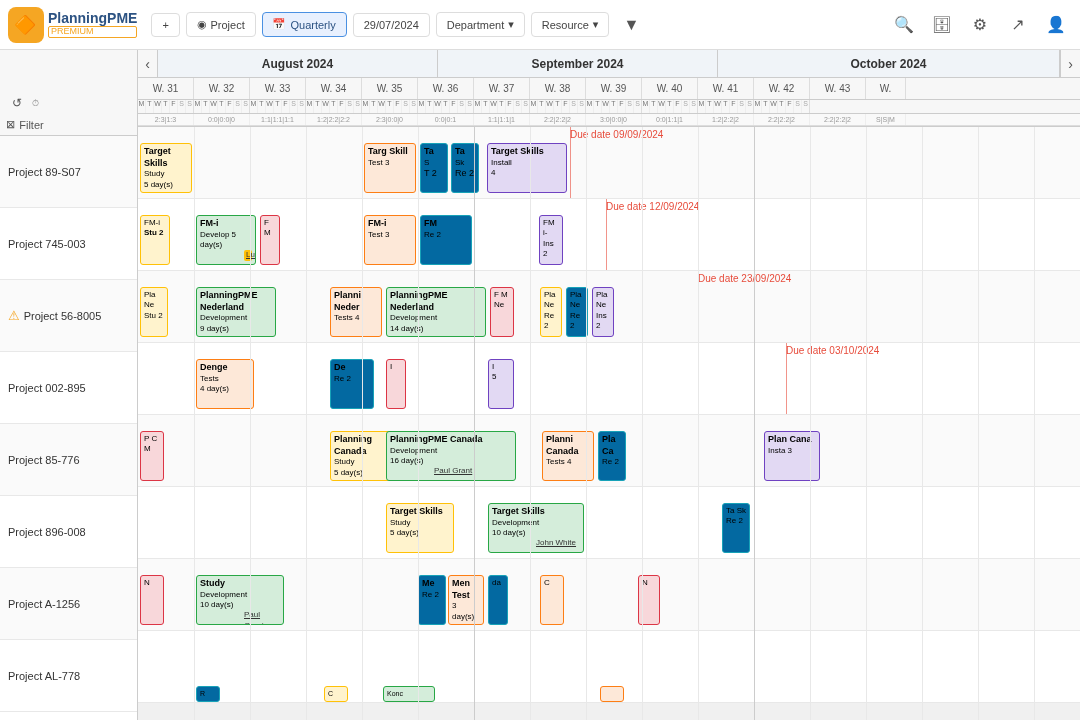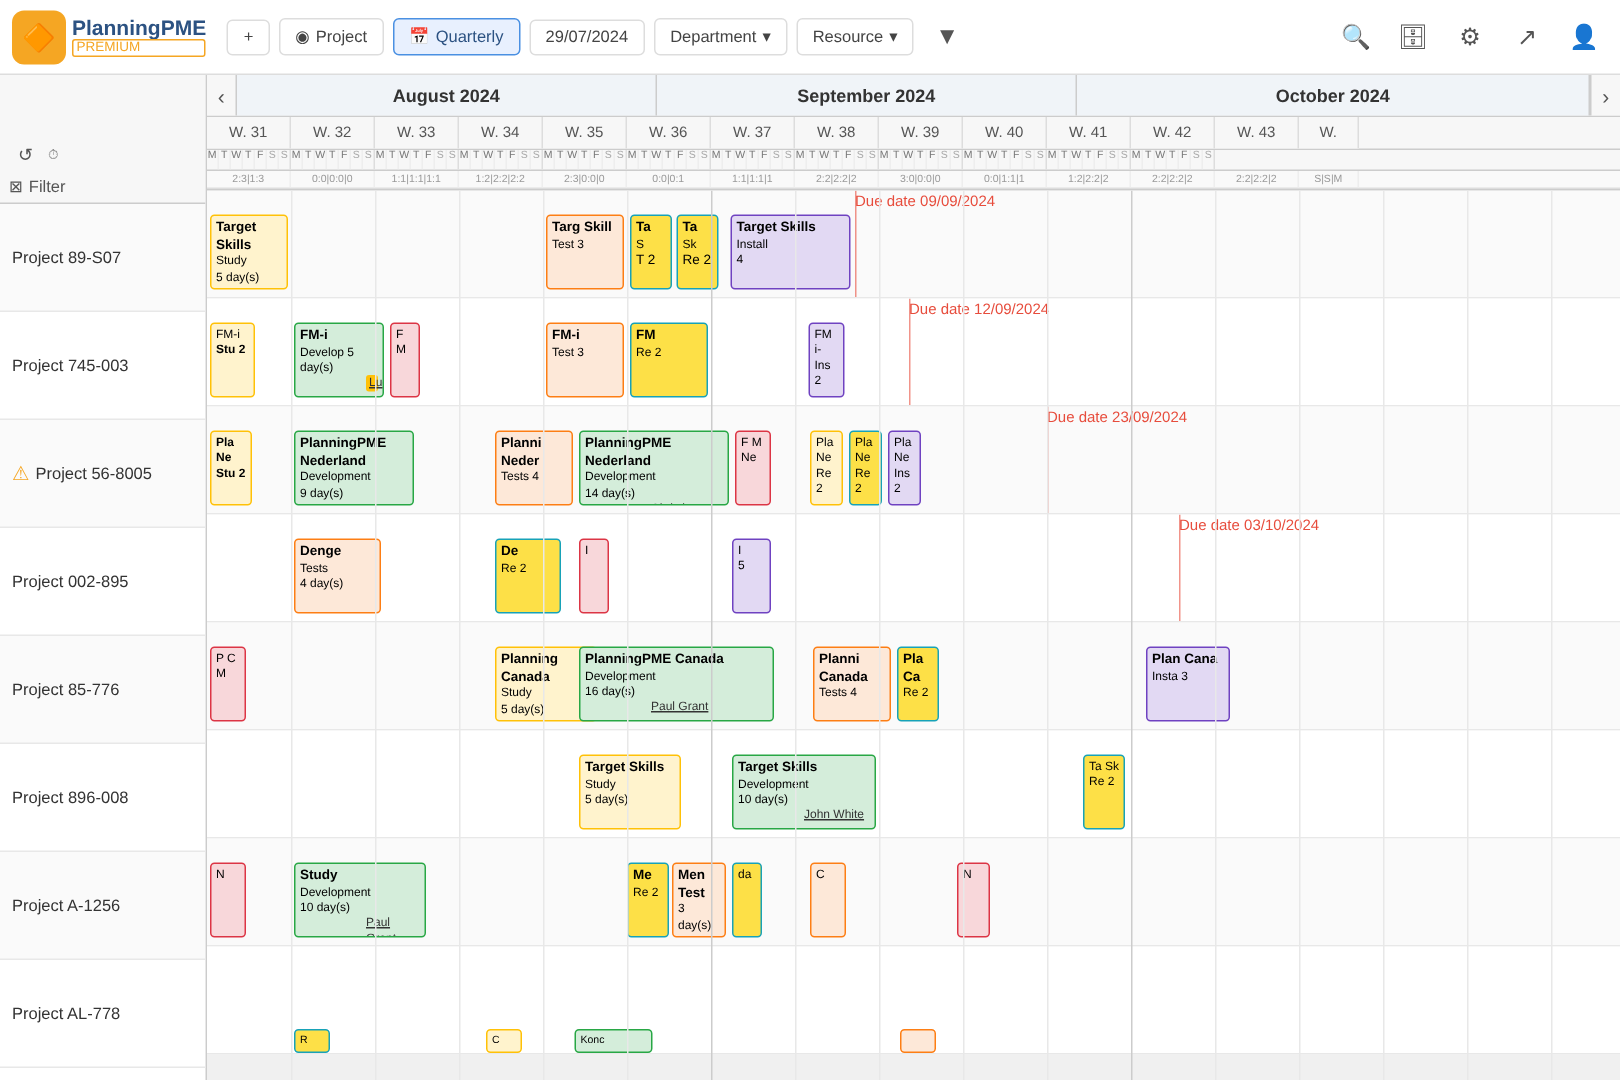--- a/index.html
+++ b/index.html
@@ -100,21 +100,21 @@
     }
     .task-bar .task-title { font-weight: bold; font-size: 9px; }
     .task-bar .task-phase { font-size: 8px; }
     .task-bar .task-duration { font-size: 8px; }
     .task-bar .task-person { font-size: 8px; color: #333; text-decoration: underline; margin-left: 44px; }
 
     
     .phase-study { background: #fff3cd; border-color: #ffc107; }
     .phase-dev { background: #d4edda; border-color: #28a745; }
     .phase-test { background: #fde8d8; border-color: #fd7e14; }
-    .phase-re { background: #fde047; border-color: #17a2b8; }
+    .phase-re { background: #0369a1; border-color: #17a2b8; }
     .phase-install { background: #e2d9f3; border-color: #6f42c1; }
     .phase-red { background: #f8d7da; border-color: #dc3545; }
 
     .nav-arrow {
       width: 20px; display: flex; align-items: center; justify-content: center;
       cursor: pointer; font-size: 14px; color: #555; background: #f7f7f7;
       border: none; border-right: 1px solid #ccc;
     }
     .nav-arrow-right { border-right: none; border-left: 1px solid #ccc; }
 
@@ -426,21 +426,21 @@
             <div style="font-size:8px;">i- Ins 2</div>
           </div>
         </div>
 
         <div class="gantt-row" style="height:72px;position:relative;background:#fafafa;">
 
           <div style="position:absolute;top:2px;left:560px;font-size:10px;color:#e74c3c;white-space:nowrap;">Due date 23/09/2024</div>
           <div style="position:absolute;top:0;bottom:0;left:560px;width:1px;background:#e74c3c;opacity:0.6;"></div>
 
           <div class="task-bar phase-study" style="left:2px;top:16px;width:28px;height:50px;">
-            <div style="font-size:8px;font-weight:bold;">Pla Ne Stu 2</div>
+            <div style="font-size:8px;">Pla Ne Stu 2</div>
           </div>
           <div class="task-bar phase-dev" style="left:58px;top:16px;width:80px;height:50px;">
             <div class="task-title">PlanningPME Nederland</div>
             <div class="task-phase">Development</div>
             <div class="task-duration">9 day(s)</div>
           </div>
           <div class="task-bar phase-test" style="left:192px;top:16px;width:52px;height:50px;">
             <div class="task-title">Planni Neder</div>
             <div class="task-phase">Tests 4</div>
           </div>

